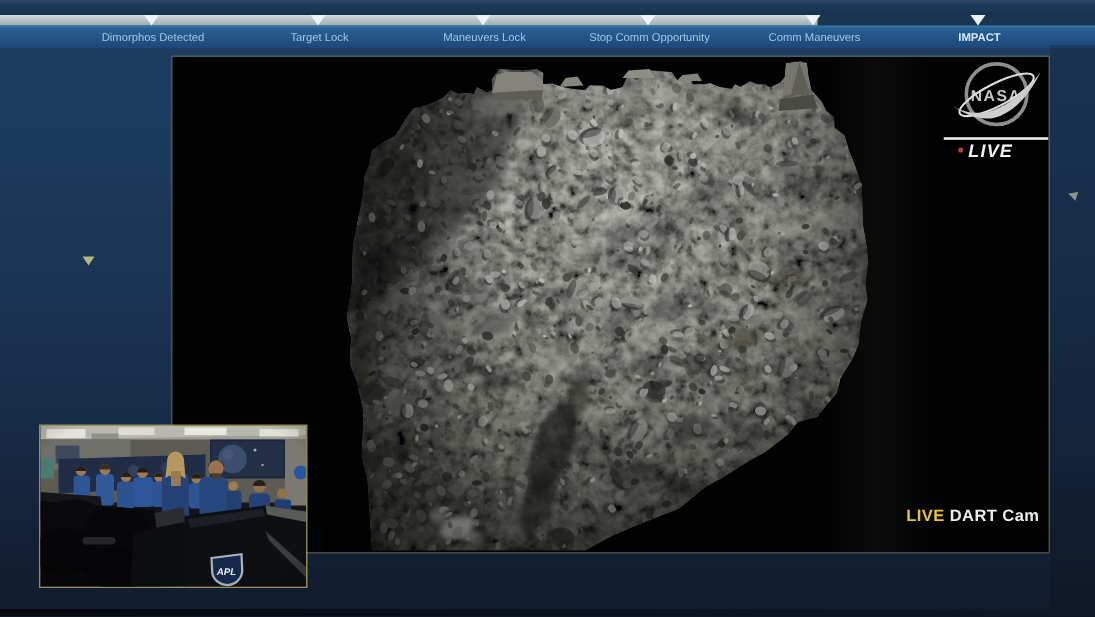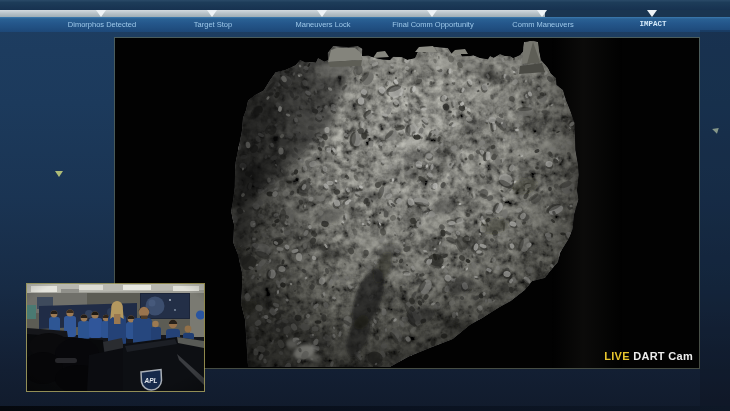--- a/index.html
+++ b/index.html
@@ -7,28 +7,28 @@
 #page{position:relative;width:730px;height:411px;overflow:hidden;
  background:linear-gradient(180deg,#1e3e62 0%,#1c3a5c 25%,#1a3453 48%,#172b45 70%,#131f33 90%,#111b2c 100%);}
 
 #hdr{position:absolute;left:0;top:0;width:730px;height:32px;background:#17334f;}
 #hdrtop{position:absolute;left:0;top:0;width:730px;height:10px;background:linear-gradient(180deg,#2a4a68 0%,#1d3c59 25%,#173250 100%);}
 #bartrack{position:absolute;left:0;top:10px;width:730px;height:7px;background:#1a3550;}
 #barfill{position:absolute;left:0;top:0;width:545px;height:7px;background:linear-gradient(180deg,#d3dade 0%,#b7c2c8 50%,#9fadb5 100%);}
 #band{position:absolute;left:0;top:17px;width:730px;height:15px;background:linear-gradient(180deg,#3e7cb0 0%,#2a6194 12%,#24568a 45%,#1d4878 100%);}
 .tri{position:absolute;top:10px;width:0;height:0;border-left:5px solid transparent;border-right:5px solid transparent;border-top:7px solid #eef3f6;}
 .lbl{position:absolute;top:20px;transform:translateX(-50%);font-size:7.5px;color:#9dc8e9;white-space:nowrap;letter-spacing:0;}
-.lbl.b{color:#d4e9fa;font-weight:bold;font-family:Liberation Mono, monospace;}
+.lbl.b{color:#d4e9fa;font-weight:bold;}
 
 #video{position:absolute;left:115px;top:38px;width:584px;height:330px;background:#020202;
  box-shadow:0 0 0 1px rgba(140,138,88,0.42);}
 #vcol{position:absolute;left:437px;top:0;width:70px;height:330px;background:linear-gradient(90deg,rgba(40,38,30,0) 0%,rgba(46,44,40,0.22) 45%,rgba(40,38,30,0) 100%);}
 
 #nasa{position:absolute;left:514px;top:2px;width:70px;height:70px;}
-#dartcam{position:absolute;right:6px;bottom:4px;height:17px;line-height:19px;font-size:11px;font-weight:bold;color:#e9e9e9;letter-spacing:0.3px;}
+#dartcam{position:absolute;right:6px;bottom:16px;height:17px;line-height:19px;font-size:11px;font-weight:bold;color:#e9e9e9;letter-spacing:0.3px;}
 #dartcam .y{color:#e7c52e;}
 #dartcam .w{font-weight:bold;color:#ececec;}
 
 #pip{position:absolute;left:27px;top:284px;width:177px;height:107px;background:#20242a;box-shadow:0 0 0 1px rgba(190,180,100,0.75);}
 
 #mkL{position:absolute;left:55px;top:171px;opacity:0.85;width:0;height:0;border-left:4px solid transparent;border-right:4px solid transparent;border-top:6px solid #c9d37e;}
 #mkR{position:absolute;left:712px;top:127px;width:0;height:0;border-top:3px solid transparent;border-bottom:3px solid transparent;border-right:6px solid #b9cdb2;transform:rotate(18deg);opacity:0.9;}
 #rtint{position:absolute;left:700px;top:30px;width:30px;height:376px;background:rgba(8,14,24,0.22);}
 #bstrip{position:absolute;left:0;top:406px;width:730px;height:5px;background:linear-gradient(90deg,#05080d 0%,#0a1220 55%,#0e1827 100%);}
 </style>
@@ -41,23 +41,23 @@
         <div id="barfill"></div>
       </div>
     <div id="band"></div>
     <div class="tri" style="left:96px"></div>
     <div class="tri" style="left:207px"></div>
     <div class="tri" style="left:317px"></div>
     <div class="tri" style="left:427px"></div>
     <div class="tri" style="left:537px"></div>
     <div class="tri" style="left:647px"></div>
     <span class="lbl" style="left:102px">Dimorphos Detected</span>
-    <span class="lbl" style="left:213px">Target Stop</span>
+    <span class="lbl" style="left:213px">Target Lock</span>
     <span class="lbl" style="left:323px">Maneuvers Lock</span>
-    <span class="lbl" style="left:433px">Final Comm Opportunity</span>
+    <span class="lbl" style="left:433px">Stop Comm Opportunity</span>
     <span class="lbl" style="left:543px">Comm Maneuvers</span>
     <span class="lbl b" style="left:653px">IMPACT</span>
   </div>
 
   <div id="video">
     <svg id="astsvg" width="584" height="332" viewBox="0 0 584 332" style="position:absolute;left:0;top:-2px">
 <defs>
  <radialGradient id="astg" cx="0.50" cy="0.28" r="0.72">
   <stop offset="0" stop-color="#92928c"></stop>
   <stop offset="0.35" stop-color="#83837d"></stop>
@@ -1498,20 +1498,31 @@
 <path d="M213 26 L216 14 L222 12 L240 12 L245 16 L247 24 Z" fill="#84847c"></path>
         <path d="M213 26 L247 24 L246 30 L215 31 Z" fill="#5e5e56"></path>
         <path d="M258 22 L262 16 L270 15 L274 21 Z" fill="#86867e"></path>
         <path d="M300 16 L304 11 L318 10 L322 16 Z" fill="#8e8e86"></path>
         <path d="M336 18 L340 14 L350 13 L353 18 Z" fill="#84847c"></path>
         <path d="M407 28 L409 8 L415 5 L423 7 L425 26 Z" fill="#76766e"></path>
         <path d="M418 6 L425 26 L412 28 Z" fill="#5e5e56"></path>
         <path d="M405 30 L427 27 L430 36 L404 38 Z" fill="#4a4a44"></path>
 </svg>
     <div id="vcol"></div>
+    <div id="nasa">
+      <svg width="70" height="70" viewBox="0 0 70 70">
+        <circle cx="35.4" cy="22.8" r="20.2" fill="none" stroke="#8e8e8e" stroke-width="2.4"></circle>
+        <text x="35" y="27" font-family="Liberation Sans,sans-serif" font-size="10.5" font-weight="bold" fill="#c6c6c6" text-anchor="middle" letter-spacing="1">NASA</text>
+        <ellipse cx="35.4" cy="23.2" rx="27.5" ry="7.5" fill="none" stroke="#dcdcdc" stroke-width="1.4" transform="rotate(-27 35.4 23.2)"></ellipse>
+        <path d="M5 29.5 C 14 37, 25 40.5, 34 38.5 C 47 35, 57 23.5, 64.5 8.5 C 56 19.5, 45 29, 33 33.5 C 22 37, 12 35, 5 29.5 Z" fill="#cdcdcd"></path>
+        <rect x="0" y="51.5" width="70" height="1.7" fill="#f0f0f0"></rect>
+        <circle cx="11.5" cy="60" r="1.7" fill="#bf4226"></circle>
+        <text x="16.5" y="64.5" font-family="Liberation Sans,sans-serif" font-size="12" font-weight="bold" font-style="italic" fill="#f2f2f2" letter-spacing="0.8">LIVE</text>
+      </svg>
+    </div>
     <div id="dartcam"><span class="y">LIVE</span> <span class="w">DART Cam</span></div>
   </div>
 
   <div id="pip">
       <svg width="177" height="107" viewBox="0 0 177 107" style="position:absolute;left:0;top:0">
         <defs>
           <radialGradient id="pipvig" cx="0.5" cy="0.45" r="0.75">
             <stop offset="0.75" stop-color="#000" stop-opacity="0"></stop>
             <stop offset="1" stop-color="#000" stop-opacity="0.25"></stop>
           </radialGradient>

